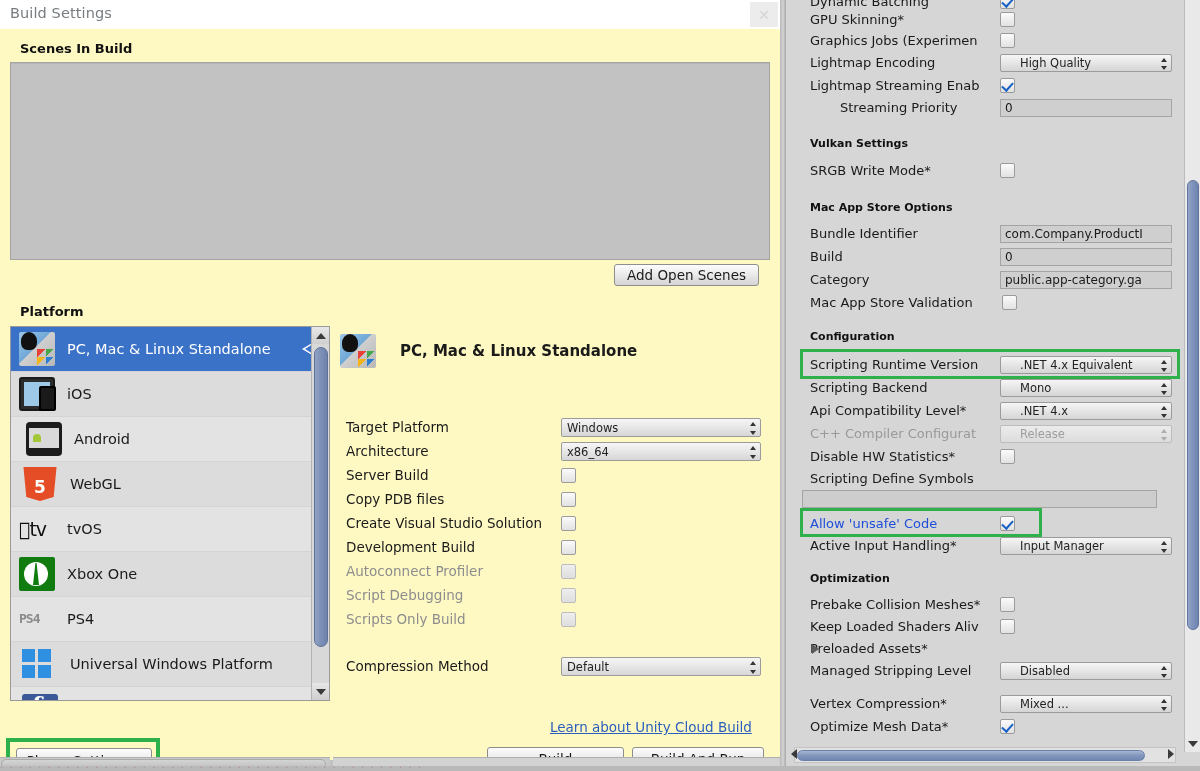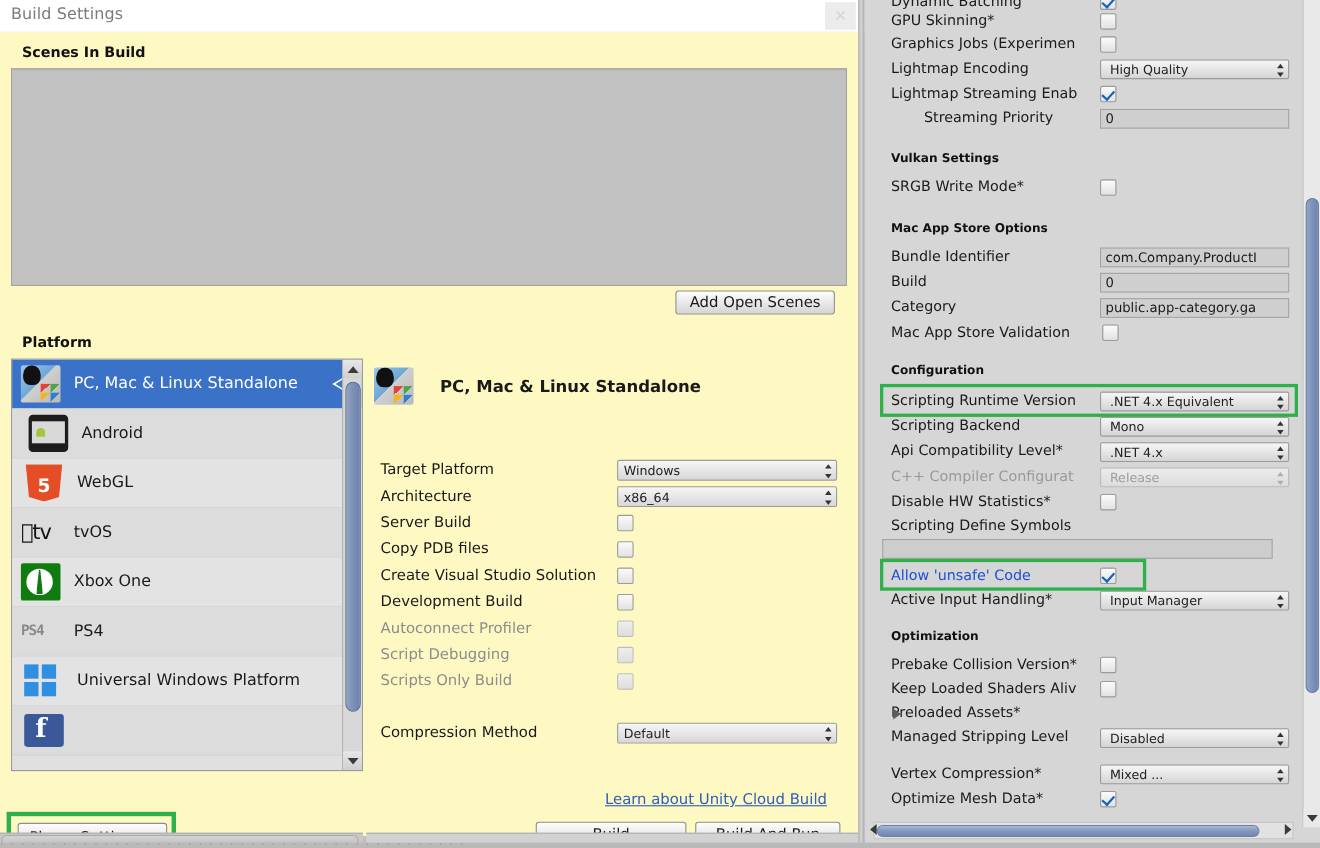--- a/index.html
+++ b/index.html
@@ -236,21 +236,21 @@
   .ilabel.dim { color:#999999; }
   .ilabel.link { color:#1d4ed8; }
   .ilabel.indent { padding-left:30px; }
   .ihead {
     position:absolute; left:16px; font-size:11px; font-weight:bold; color:#111;
   }
   .ipopup {
     width:172px; height:18px; position:relative;
     background:linear-gradient(#f6f6f6,#d5d5d5);
     border:1px solid #9b9b9b; border-radius:2px;
-    font-size:11.5px; color:#222; padding:0 17px 0 8px; line-height:17px;
+    font-size:11.5px; color:#222; padding:0 17px 0 19px; line-height:17px;
     overflow:hidden; white-space:nowrap;
   }
   .ipopup.dim{color:#9e9e9e;background:linear-gradient(#ececec,#dcdcdc);border-color:#bcbcbc;}
   .ipopup .arrows{position:absolute;right:4px;top:3px;width:7px;height:12px;display:flex;flex-direction:column;justify-content:space-between;align-items:center;}
   .ipopup .arrows i.a{display:block;width:0;height:0;border-left:3.5px solid transparent;border-right:3.5px solid transparent;border-bottom:4px solid #333;}
   .ipopup .arrows i.b{display:block;width:0;height:0;border-left:3.5px solid transparent;border-right:3.5px solid transparent;border-top:4px solid #333;}
   .ipopup.dim .arrows i.a{border-bottom-color:#adadad;}
   .ipopup.dim .arrows i.b{border-top-color:#adadad;}
   .itext{
     width:172px;height:18px;background:#cfcfcf;border:1px solid #a4a4a4;
@@ -316,20 +316,24 @@
 
       <div id="platform-title" class="section-title">Platform</div>
 
       <div id="platform-list">
         <div class="plat-row selected">
           <span class="plat-icon ico-standalone"></span>
           <span class="plat-label">PC, Mac &amp; Linux Standalone</span>
           <span class="unity-cursor"></span>
         </div>
         <div class="plat-row">
+          <span class="plat-icon ico-ios"></span>
+          <span class="plat-label">iOS</span>
+        </div>
+        <div class="plat-row">
           <span class="plat-icon ico-android"></span>
           <span class="plat-label">Android</span>
         </div>
         <div class="plat-row">
           <span class="plat-icon ico-webgl"></span>
           <span class="plat-label">WebGL</span>
         </div>
         <div class="plat-row">
           <span class="plat-icon ico-tvos">tv</span>
           <span class="plat-label">tvOS</span>
@@ -566,21 +570,21 @@
           <span>Input Manager</span>
           <span class="arrows">
               <i class="a"></i>
               <i class="b"></i>
             </span>
         </span>
       </div>
 
       <div class="ihead" style="top:572px">Optimization</div>
       <div class="irow" style="top:594px">
-        <span class="ilabel">Prebake Collision Version*</span>
+        <span class="ilabel">Prebake Collision Meshes*</span>
         <span class="unity-check"></span>
       </div>
       <div class="irow" style="top:616px">
         <span class="ilabel">Keep Loaded Shaders Aliv</span>
         <span class="unity-check"></span>
       </div>
       <div class="irow" style="top:638px">
         <span class="foldout-arrow"></span>
         <span class="ilabel">Preloaded Assets*</span>
       </div>

